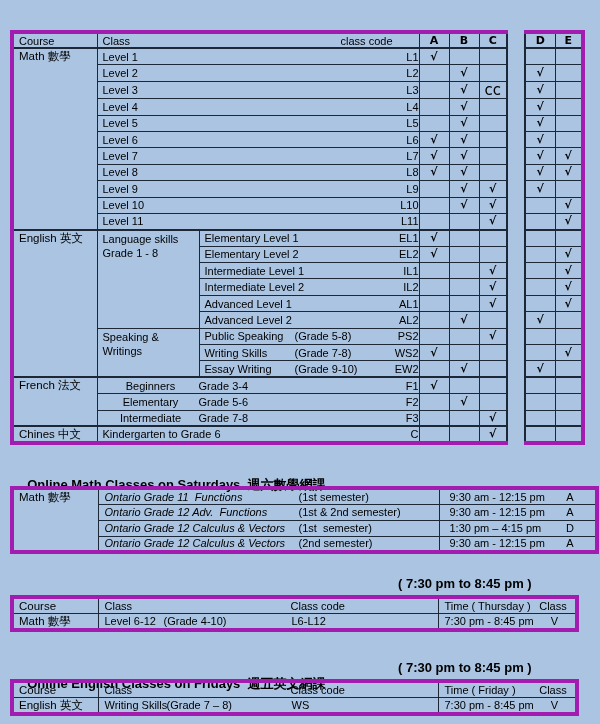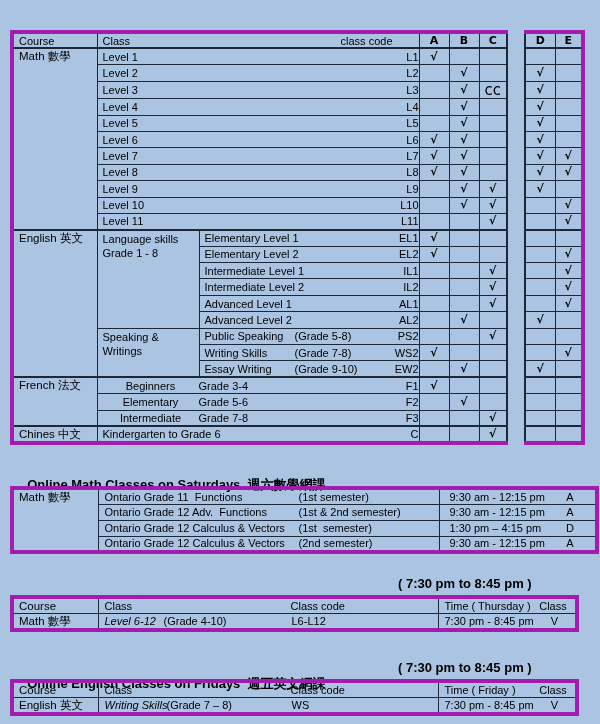--- a/index.html
+++ b/index.html
@@ -38,30 +38,30 @@
   .main tr.sec td { border-top-width:2px; }
   .hfx { display:flex; justify-content:space-between; padding:0 26px 0 5px; }
   .fx  { display:flex; }
   .fx span { white-space:pre; }
   .sw1 { width:90px; }           
   .f1w { width:96px;text-align:center; }           
   
   .sat { top:486px; width:585px; }
   .sat tr { height:16px; }
   .sat td.c { vertical-align:top; padding:1px 0 0 5px; font-size:11.5px; }
-  .satn { width:200px; padding-left:6px; }
+  .satn { width:200px; padding-left:6px;font-style:italic; }
   .satt { flex:1; padding-left:10px; }
   .satl { width:50px; text-align:center; }
   
   .thu { top:595px; width:565px; }
   .fri { top:679px; width:565px; }
   .thu tr, .fri tr { height:16.5px; }
   .thu td.c, .fri td.c { padding-left:5px; font-size:11.5px; }
   .h1  { width:192px; padding-left:6px; }
-  .cn1 { width:65px;  padding-left:6px;font-style:italic; }
+  .cn1 { width:65px;  padding-left:6px; }
   .cn2 { width:128px; }
   .tt  { flex:1; padding-left:6px; }
   .tsl { width:44px; text-align:center; }
 </style>
 </head>
 <body>
 
 <div class="legend">
 </div>
 

